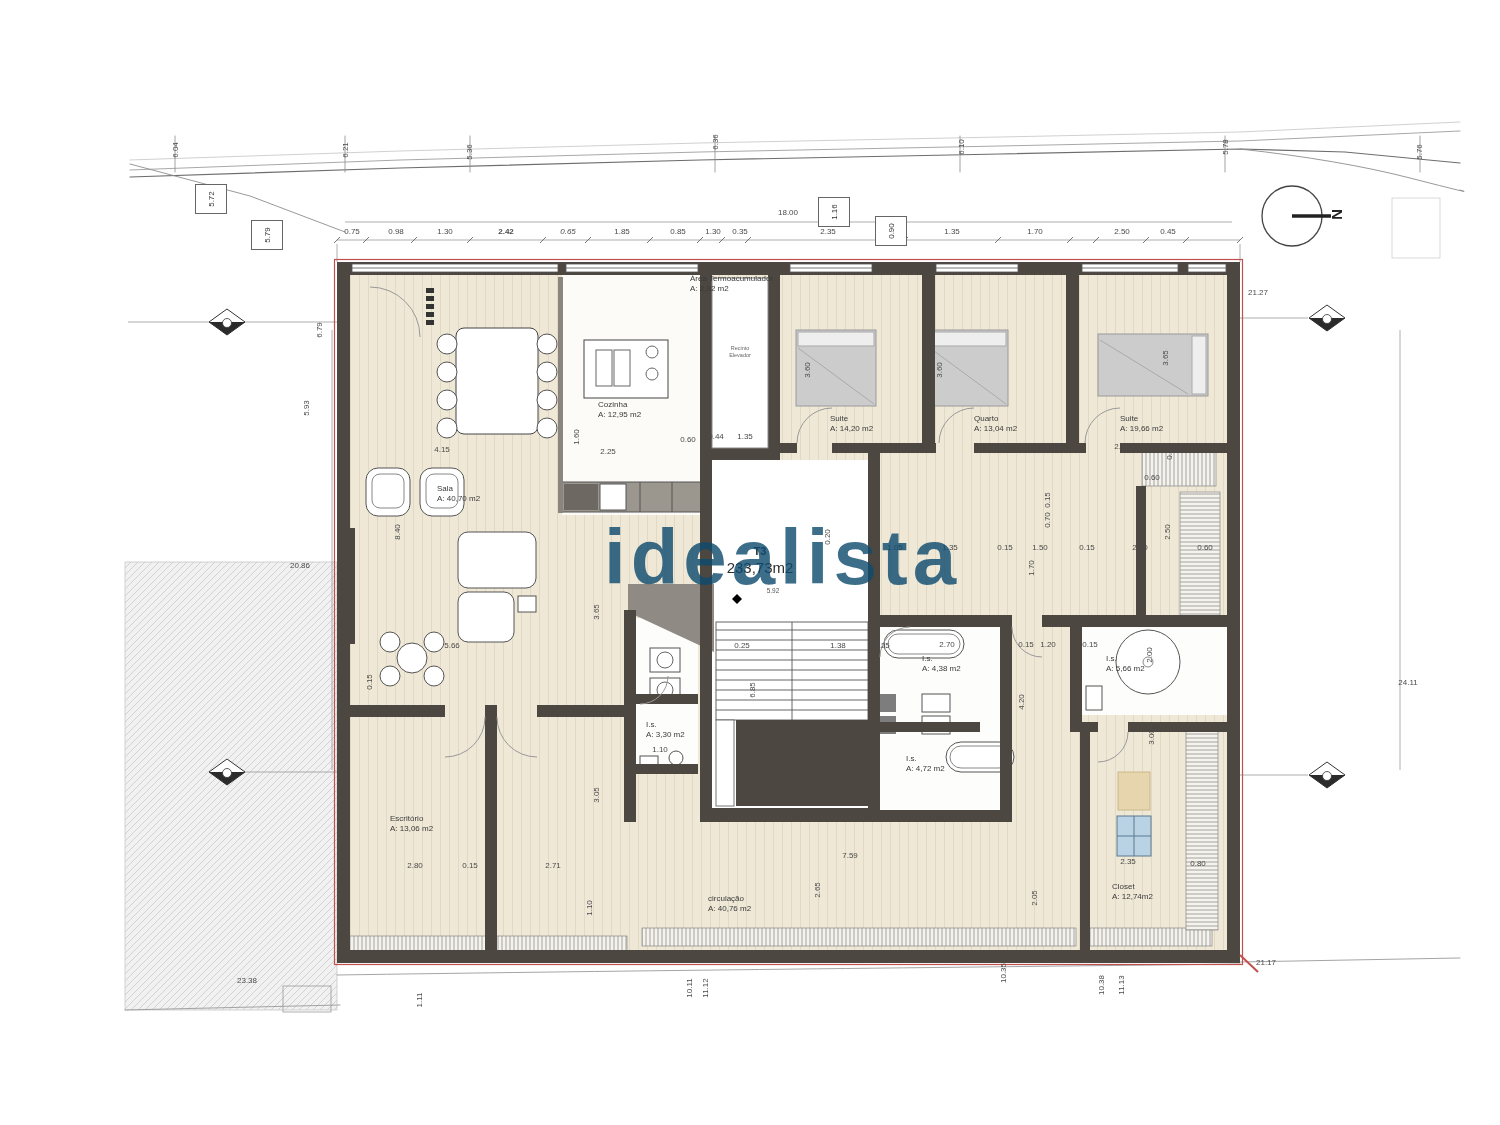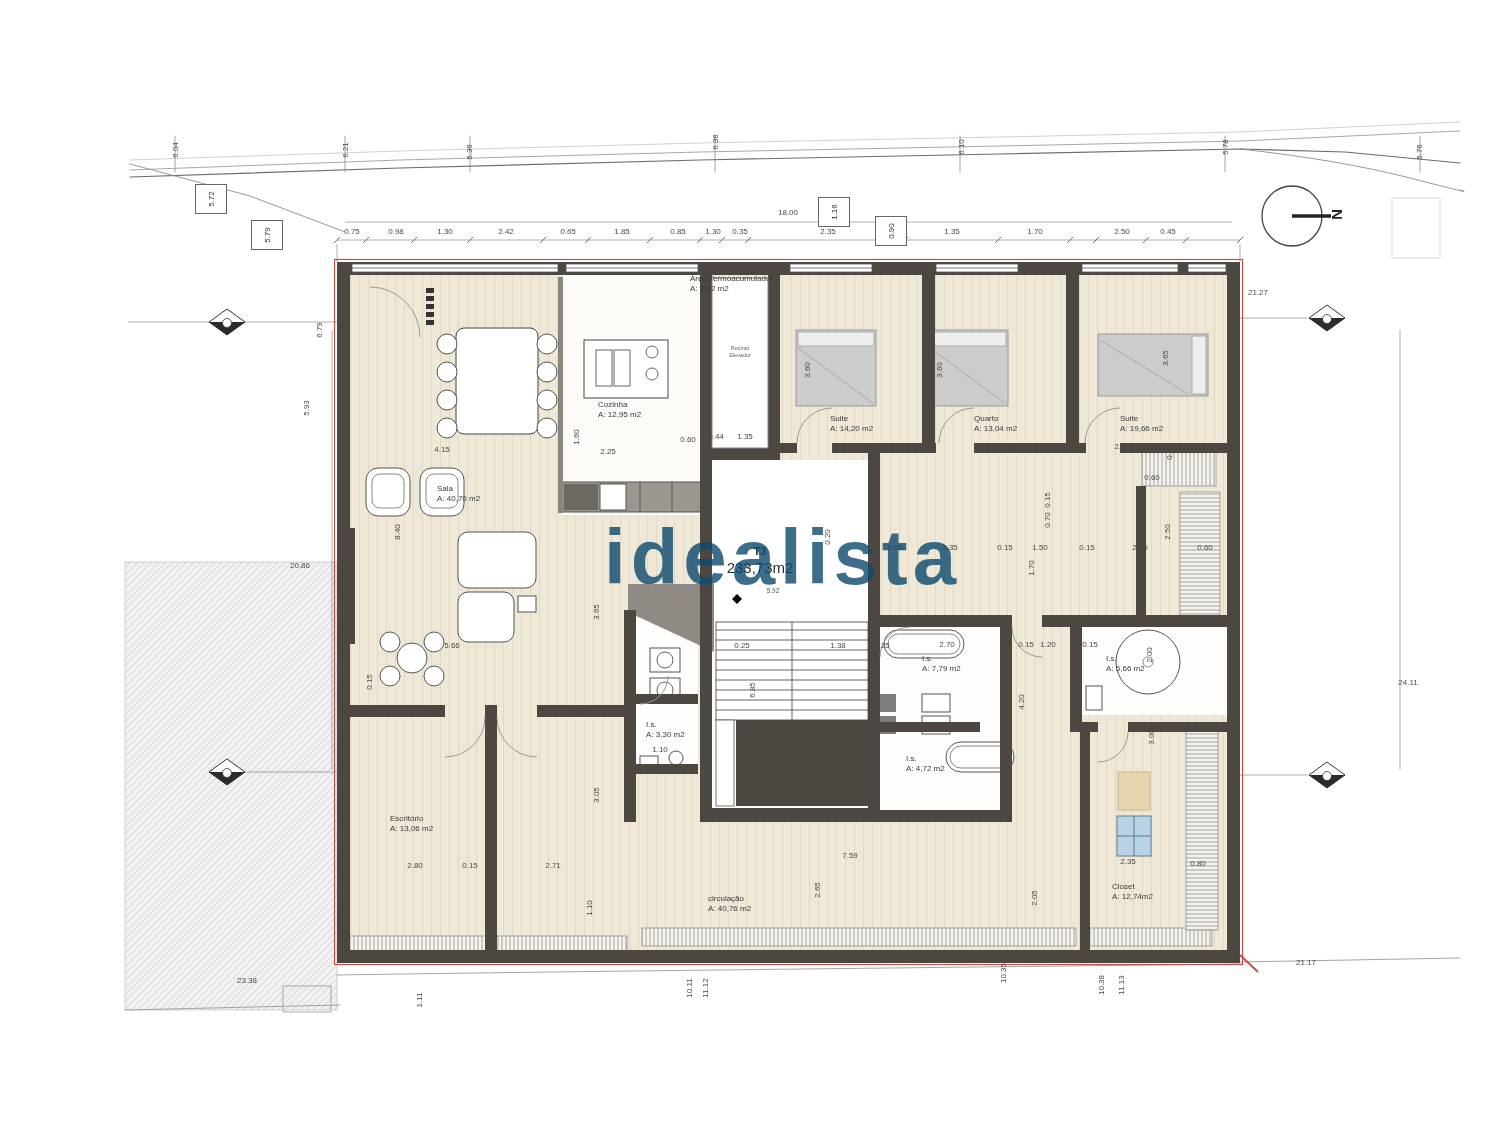--- a/index.html
+++ b/index.html
@@ -271,21 +271,21 @@
     <g fill="none">
       <circle cx="1292" cy="216" r="30" stroke="#444" stroke-width="1.3"></circle>
       <line x1="1292" y1="216" x2="1331" y2="216" stroke="#222" stroke-width="3.5"></line>
     </g>
   </svg>
 
   <div class="layer">
       <div class="dim" style="left: 352px; top: 232px; transform: translate(-50%, -50%);">0.75</div>
       <div class="dim" style="left: 396px; top: 232px; transform: translate(-50%, -50%);">0.98</div>
       <div class="dim" style="left: 445px; top: 232px; transform: translate(-50%, -50%);">1.30</div>
-      <div class="dim" style="left: 506px; top: 232px; transform: translate(-50%, -50%);">2.42</div>
+      <div class="dim" style="left: 506px; top: 232px; transform: translate(-50%, -50%); font-weight: bold;">2.42</div>
       <div class="dim" style="left: 568px; top: 232px; transform: translate(-50%, -50%); font-style: italic;">0.65</div>
       <div class="dim" style="left: 622px; top: 232px; transform: translate(-50%, -50%);">1.85</div>
       <div class="dim" style="left: 678px; top: 232px; transform: translate(-50%, -50%);">0.85</div>
       <div class="dim" style="left: 713px; top: 232px; transform: translate(-50%, -50%);">1.30</div>
       <div class="dim" style="left: 740px; top: 232px; transform: translate(-50%, -50%);">0.35</div>
       <div class="dim" style="left: 828px; top: 232px; transform: translate(-50%, -50%);">2.35</div>
       <div class="dim" style="left: 952px; top: 232px; transform: translate(-50%, -50%);">1.35</div>
       <div class="dim" style="left: 1035px; top: 232px; transform: translate(-50%, -50%);">1.70</div>
       <div class="dim" style="left: 1122px; top: 232px; transform: translate(-50%, -50%);">2.50</div>
       <div class="dim" style="left: 1168px; top: 232px; transform: translate(-50%, -50%);">0.45</div>
@@ -343,21 +343,21 @@
       <div class="dim" style="left: 660px; top: 750px; transform: translate(-50%, -50%);">1.10</div>
       <div class="dim" style="left: 1128px; top: 862px; transform: translate(-50%, -50%);">2.35</div>
       <div class="dim" style="left: 1198px; top: 864px; transform: translate(-50%, -50%);">0.80</div>
       <div class="dim" style="left: 1152px; top: 737px; transform: translate(-50%, -50%) rotate(-90deg);">3.00</div>
       <div class="dim" style="left: 320px; top: 330px; transform: translate(-50%, -50%) rotate(-90deg);">6.79</div>
       <div class="dim" style="left: 307px; top: 408px; transform: translate(-50%, -50%) rotate(-90deg);">5.93</div>
       <div class="dim" style="left: 300px; top: 566px; transform: translate(-50%, -50%);">20.86</div>
       <div class="dim" style="left: 247px; top: 981px; transform: translate(-50%, -50%);">23.38</div>
       <div class="dim" style="left: 1258px; top: 293px; transform: translate(-50%, -50%);">21.27</div>
       <div class="dim" style="left: 1408px; top: 683px; transform: translate(-50%, -50%);">24.11</div>
-      <div class="dim" style="left: 1266px; top: 963px; transform: translate(-50%, -50%); margin-left: 40px;">21.17</div>
+      <div class="dim" style="left: 1266px; top: 963px; transform: translate(-50%, -50%);">21.17</div>
       <div class="dim" style="left: 176px; top: 150px; transform: translate(-50%, -50%) rotate(-90deg);">6.04</div>
       <div class="dim" style="left: 346px; top: 150px; transform: translate(-50%, -50%) rotate(-90deg);">6.21</div>
       <div class="dim" style="left: 470px; top: 152px; transform: translate(-50%, -50%) rotate(-90deg);">5.36</div>
       <div class="dim" style="left: 716px; top: 142px; transform: translate(-50%, -50%) rotate(-90deg);">6.36</div>
       <div class="dim" style="left: 962px; top: 147px; transform: translate(-50%, -50%) rotate(-90deg);">6.10</div>
       <div class="dim" style="left: 1226px; top: 147px; transform: translate(-50%, -50%) rotate(-90deg);">5.78</div>
       <div class="dim" style="left: 1420px; top: 152px; transform: translate(-50%, -50%) rotate(-90deg);">5.76</div>
       <div class="dim" style="left: 690px; top: 988px; transform: translate(-50%, -50%) rotate(-90deg);">10.11</div>
       <div class="dim" style="left: 706px; top: 988px; transform: translate(-50%, -50%) rotate(-90deg);">11.12</div>
       <div class="dim" style="left: 1004px; top: 973px; transform: translate(-50%, -50%) rotate(-90deg);">10.35</div>
@@ -397,21 +397,21 @@
       <div class="room-label" style="left: 708px; top: 894px;">
         <div>circulação</div>
         <div>A: 40,76 m2</div>
       </div>
       <div class="room-label" style="left: 1112px; top: 882px;">
         <div>Closet</div>
         <div>A: 12,74m2</div>
       </div>
       <div class="room-label" style="left: 922px; top: 654px;">
         <div>I.s.</div>
-        <div>A: 7,79 m2</div>
+        <div>A: 4,38 m2</div>
       </div>
       <div class="room-label" style="left: 1106px; top: 654px;">
         <div>I.s.</div>
         <div>A: 5,66 m2</div>
       </div>
       <div class="room-label" style="left: 906px; top: 754px;">
         <div>I.s.</div>
         <div>A: 4,72 m2</div>
       </div>
       <div class="room-label" style="left: 646px; top: 720px;">

